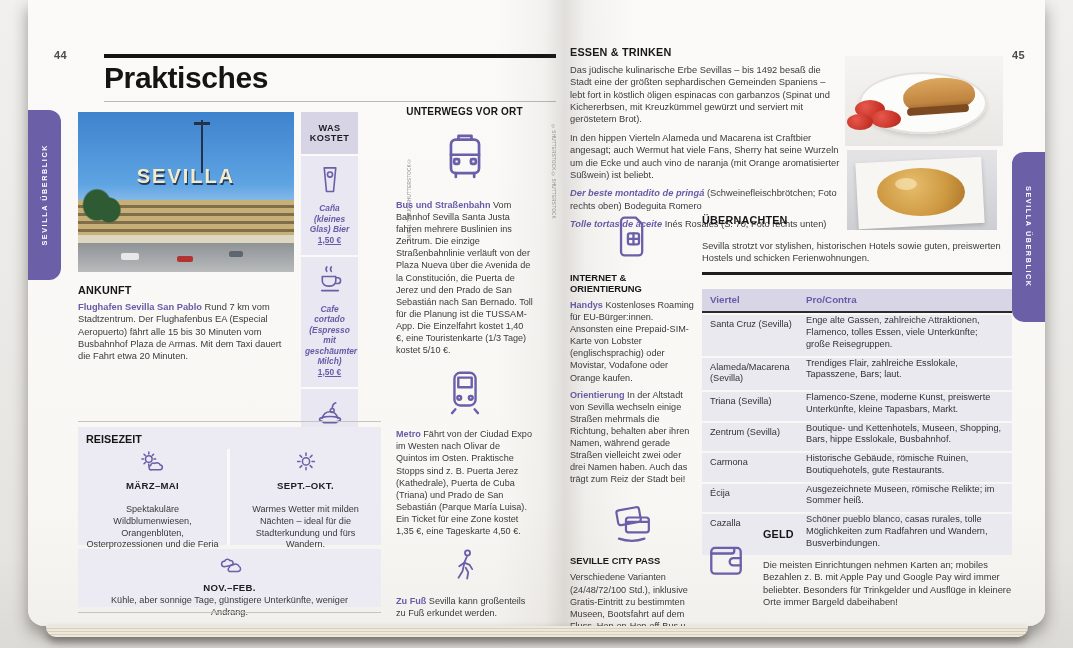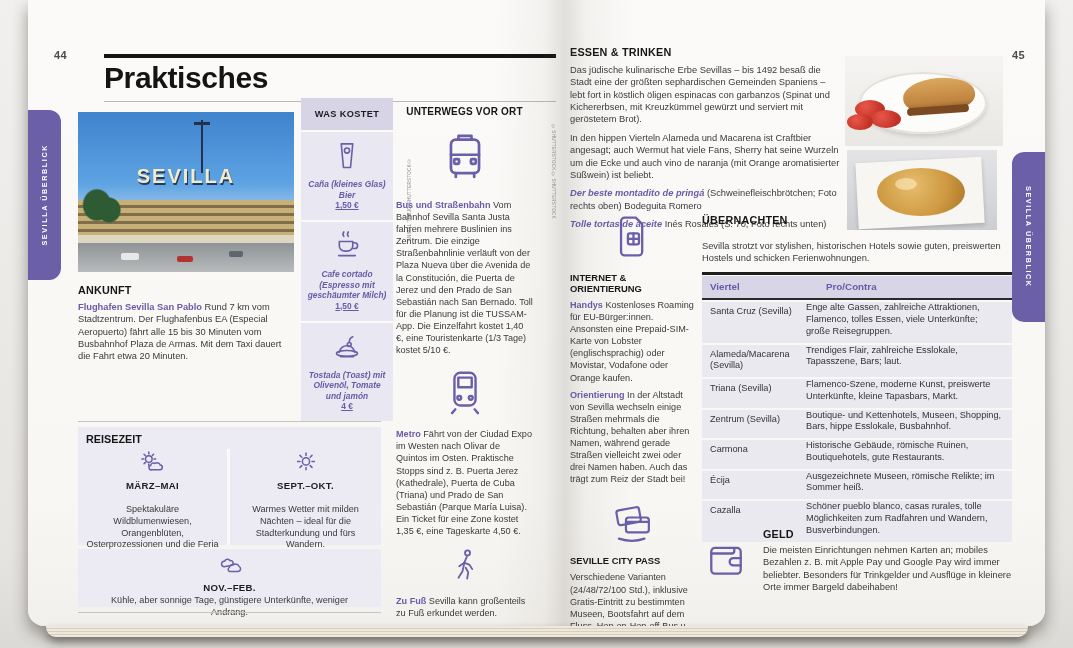--- a/index.html
+++ b/index.html
@@ -54,21 +54,21 @@
 
   .credit-v { position:absolute; color:#8f8d8a; font-size:6px; writing-mode:vertical-rl; letter-spacing:.4px; }
   .credit-left { left:378px; top:110px; height:150px; transform:rotate(180deg) scale(.75); transform-origin:center; }
   .credit-right { left:549px; top:124px; height:150px; transform:scale(.75); transform-origin:top left; }
 
   
   .sec-ankunft { position:absolute; left:78px; top:284px; width:216px; }
   .sec-ankunft .body-txt { margin-top:5px; }
 
   
-  .waskostet { position:absolute; left:301px; top:98px; width:92px; background:#e9e7f1; }
+  .waskostet { position:absolute; left:301px; top:112px; width:57px; background:#e9e7f1; }
   .wk-head { background:#d7d4e5; text-align:center; font-size:9.2px; font-weight:800; color:#1d1d1f; letter-spacing:.4px; padding:11px 2px; }
   .wk-item { padding:8px 4px 10px; text-align:center; border-top:2px solid #fbfaf8; }
   .wk-item:first-of-type { border-top:none; }
   .wk-item svg { width:32px; height:32px; }
   .wk-name { font-size:8.4px; font-weight:700; font-style:italic; color:#675ca7; line-height:1.25; margin-top:3px; }
   .wk-price { font-size:8.4px; font-weight:700; color:#675ca7;text-decoration:underline; }
 
   
   .col-unterwegs { position:absolute; left:396px; top:106px; width:137px; }
   .col-unterwegs .sechead { font-size:10px; text-align:center; }
@@ -117,29 +117,29 @@
   .col-internet .sechead { font-size:9.4px; letter-spacing:0; }
   .col-internet .body-txt { font-size:9.1px; margin-top:5px; }
   .sim-icon-svg { width:46px; height:46px; margin-bottom:8px; }
   .cards-icon-svg { width:48px; height:44px; margin:14px 0 8px; }
 
   
   .sec-ueber { position:absolute; left:702px; top:214px; width:310px; }
   .sec-ueber .intro { margin-top:14px; }
   .otable { margin-top:7px; border-top:3px solid #1e1e1e; }
   .trow { display:flex; background:#eae9f0; margin-top:2px; }
-  .trow.thead { background:#d8d5e6; margin-top:1px; border-bottom:2px solid #2a2a2a;gap:20px; }
+  .trow.thead { background:#d8d5e6; margin-top:14px; border-bottom:2px solid #2a2a2a; }
   .tc1 { width:98px; padding:4px 6px 5px 8px; font-size:9.2px; line-height:1.28; color:#333336; }
   .tc2 { flex:1; padding:0 8px 5px 6px; font-size:9.2px; line-height:1.28; color:#333336; }
   .thead .tc1, .thead .tc2 { font-size:9.8px; font-weight:700; color:#675ca7; padding-top:5px; padding-bottom:5px; }
 
   
   .sec-geld { position:absolute; left:702px; top:528px; width:312px; display:flex; gap:13px; }
   .wallet-icon-svg { width:48px; height:46px; flex:none; margin-top:8px; }
-  .sec-geld .body-txt { margin-top:4px; }
+  .sec-geld .body-txt { margin-top:19px; }
 
   
   .ic { stroke:#6a5fa9; fill:none; stroke-width:5; stroke-linecap:round; stroke-linejoin:round; }
 </style>
 </head>
 <body>
 
 <div class="stage">
   <div class="spread">
 

